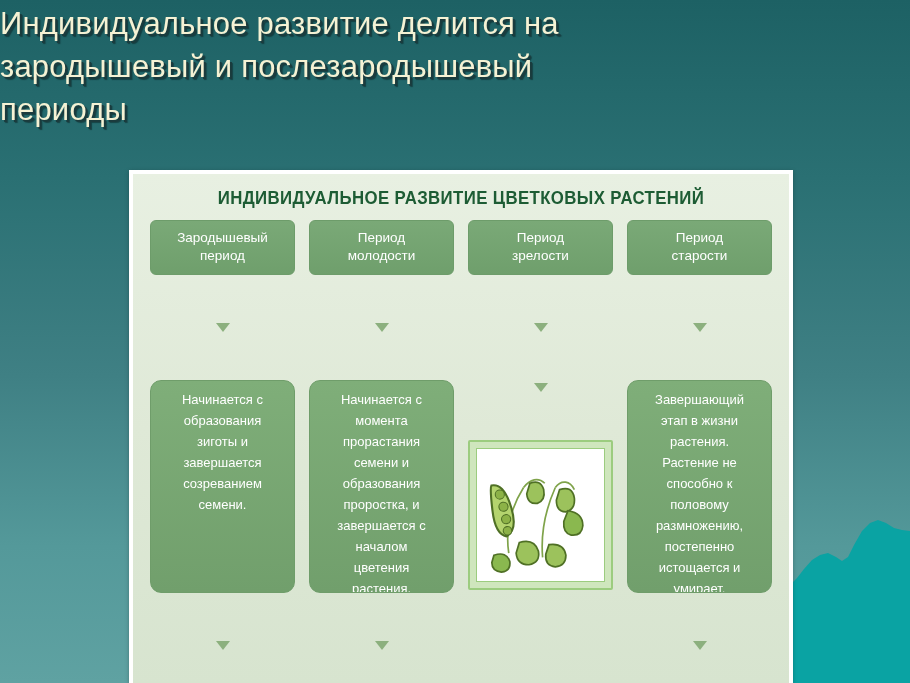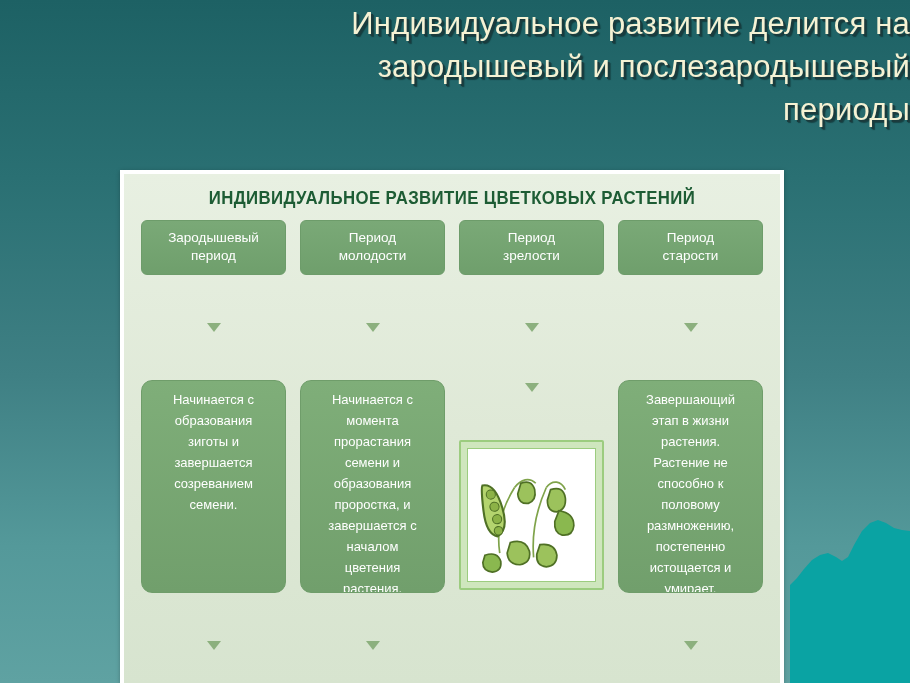--- a/index.html
+++ b/index.html
@@ -31,34 +31,34 @@
     height: 200px;
     pointer-events: none;
   }
 
   
   #title {
     position: absolute;
     left: 0;
     top: 2px;
     width: 910px;
-    text-align: right;
+    text-align: left;
     color: #f5f2d4;
     font-size: 31px;
     font-weight: normal;
     line-height: 43px;
     letter-spacing: 0.2px;
     text-shadow: 2px 2px 0px #1b3b3d, 3px 3px 1px rgba(10,35,37,0.55);
     white-space: pre-line;
   }
 
   
   #card {
     position: absolute;
-    left: 120px;
+    left: 129px;
     top: 170px;
     width: 664px;
     height: 513px;
     background: #ffffff;
     padding: 4px 4px 0 4px;
     box-sizing: border-box;
     box-shadow: 0 1px 4px rgba(0,0,0,0.25);
   }
   #card-inner {
     position: relative;

